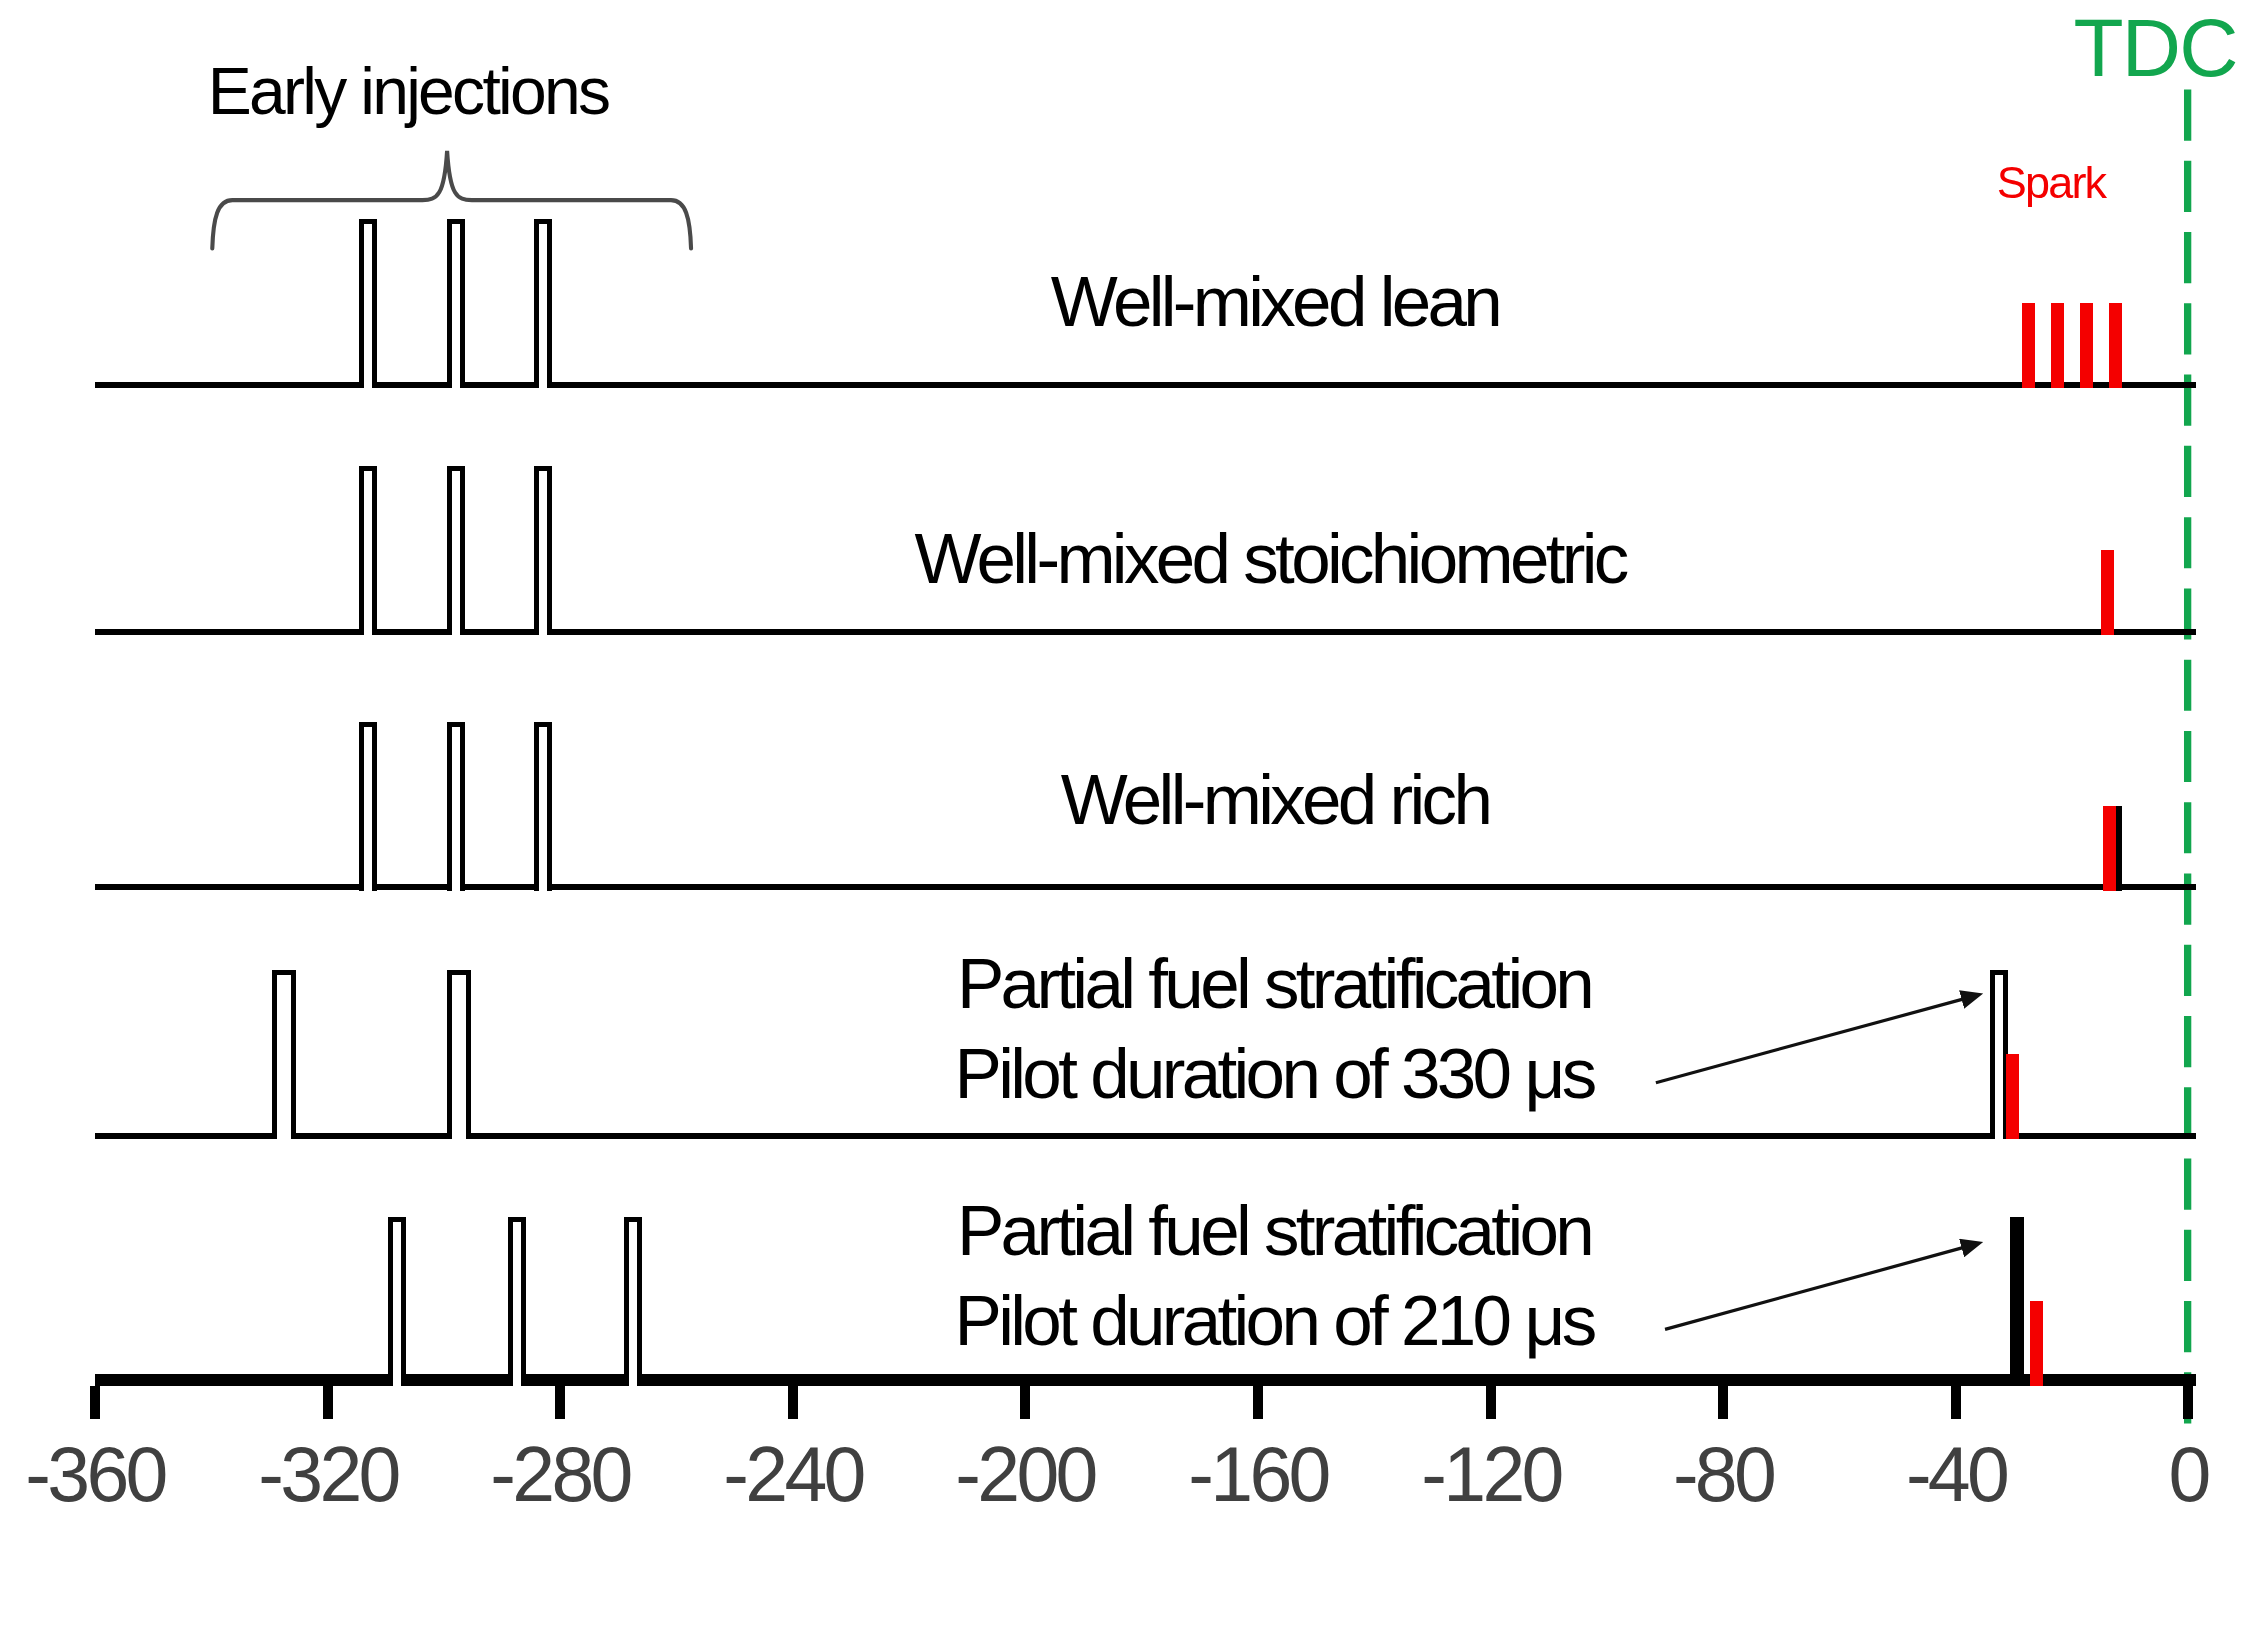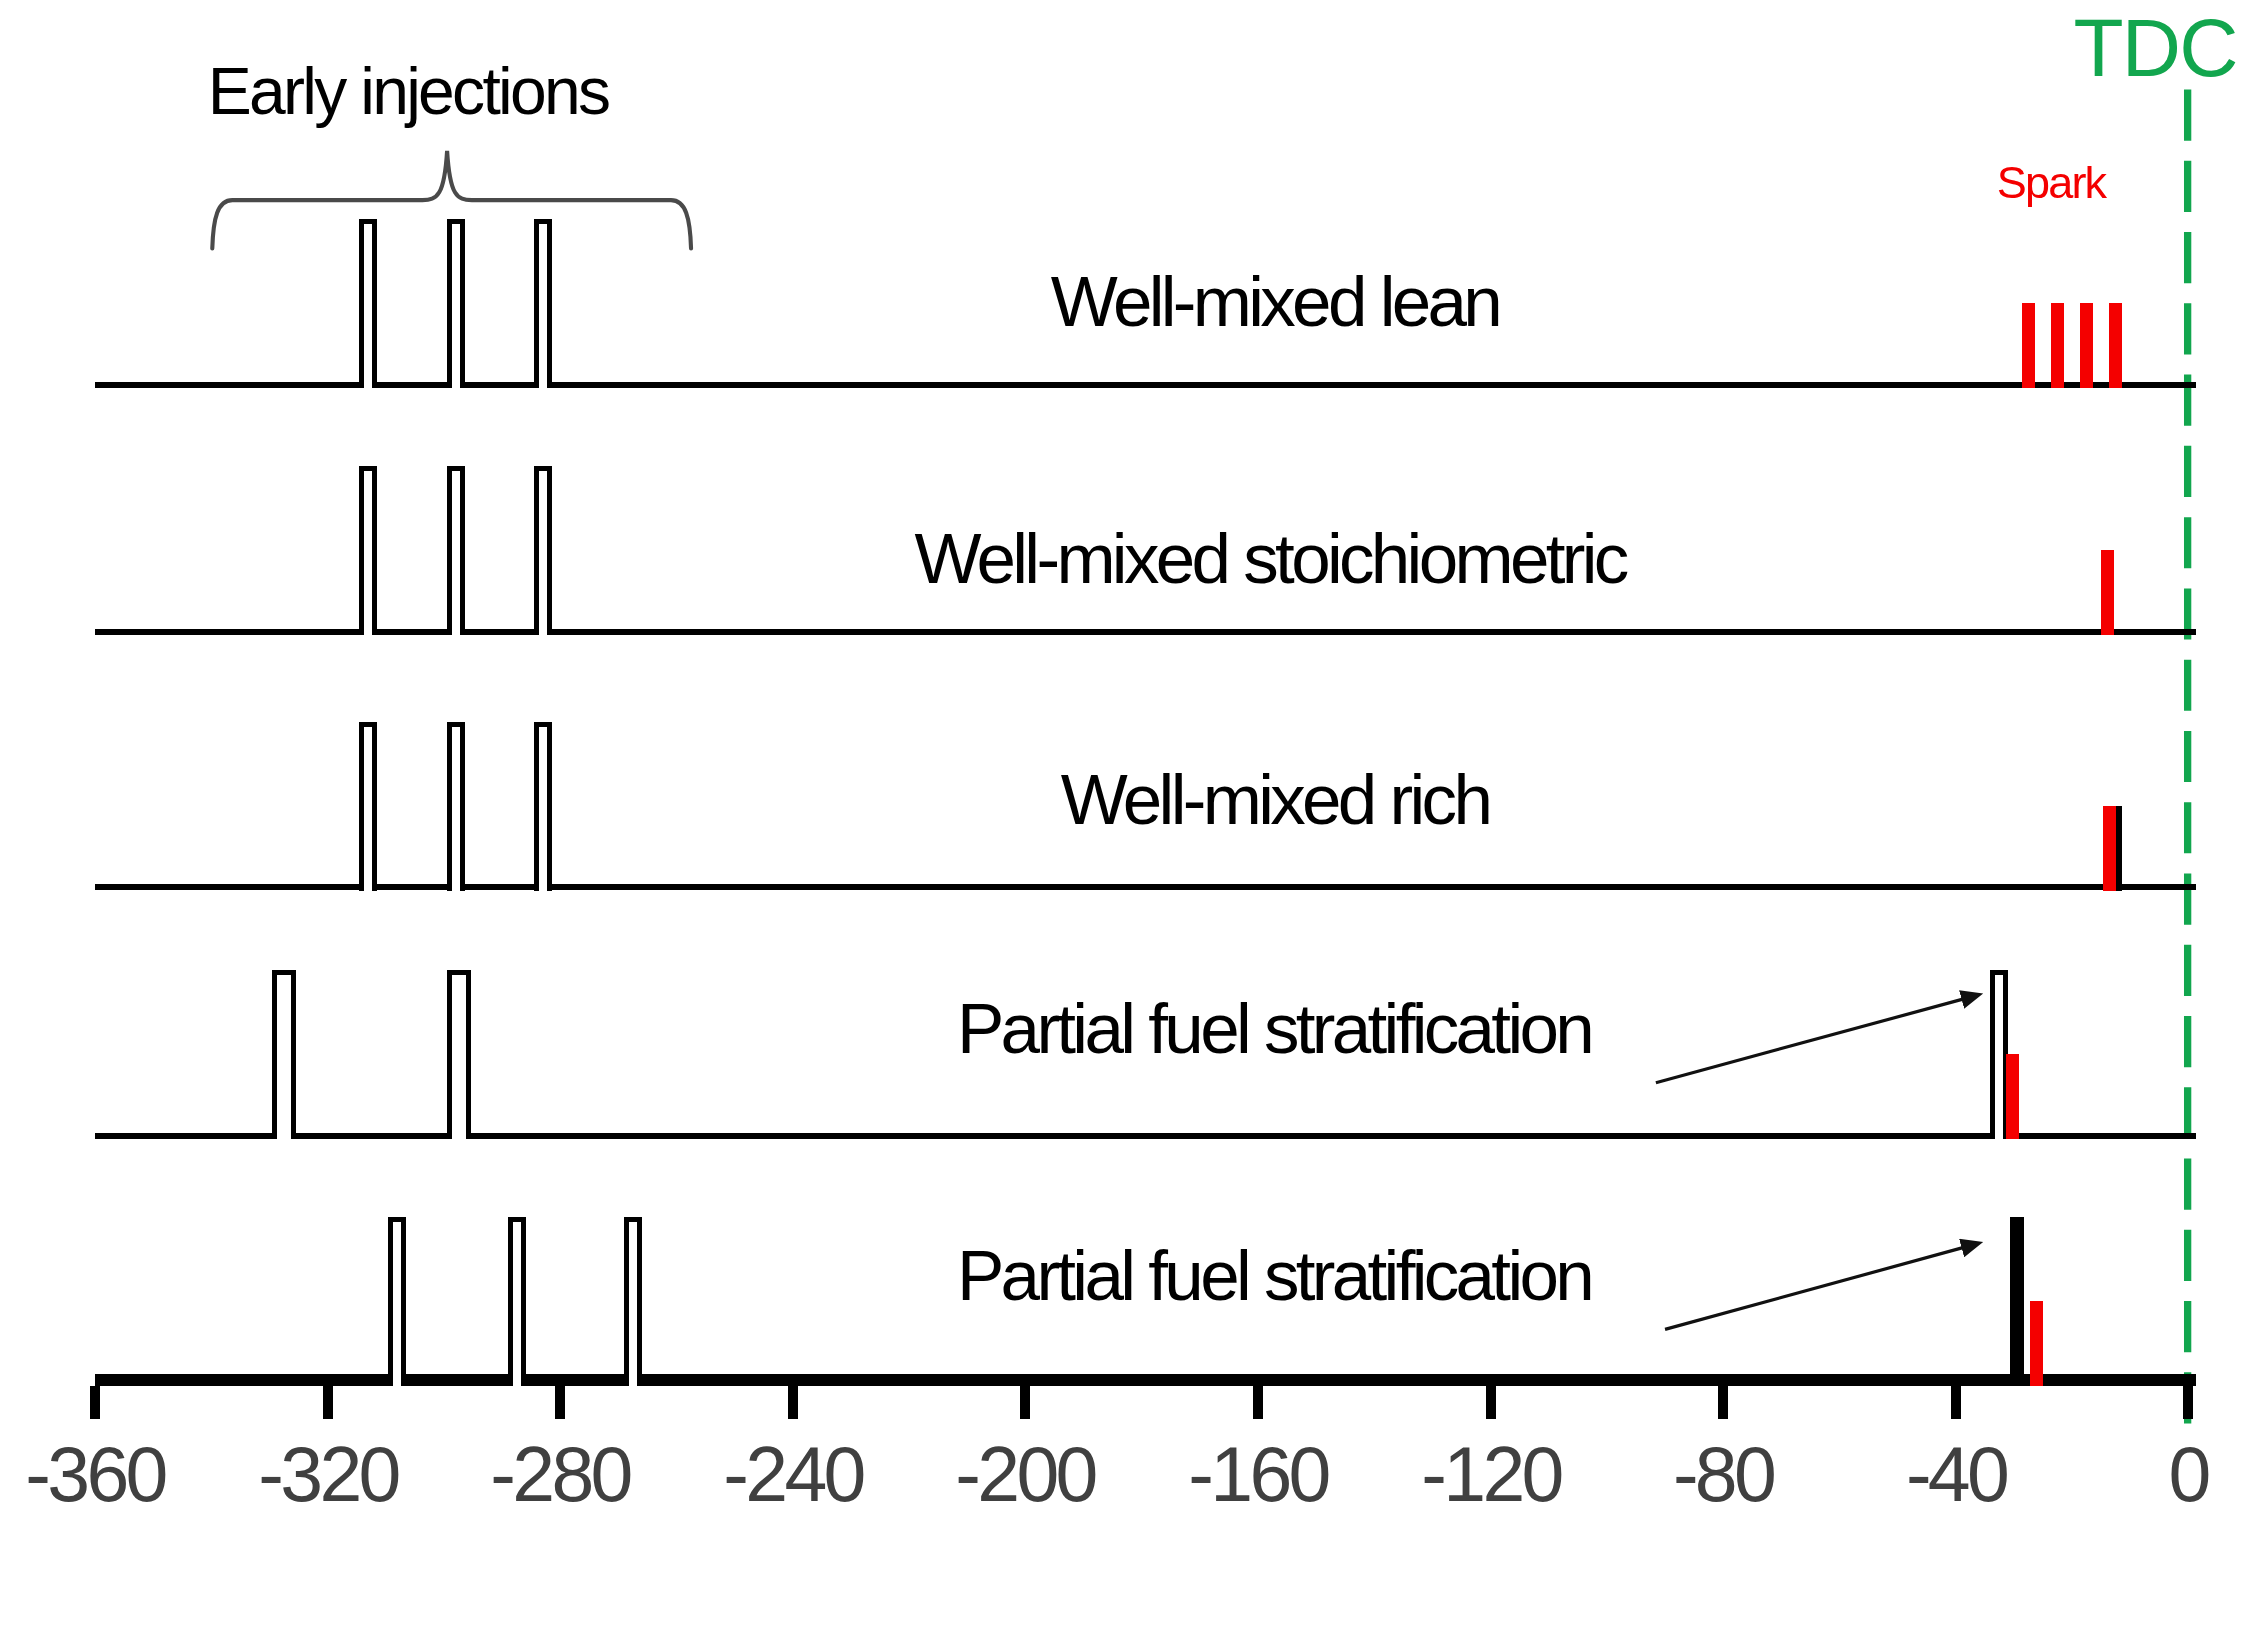--- a/index.html
+++ b/index.html
@@ -98,29 +98,31 @@
       <div class="row-label" style="left: 1275px; top: 800px;">
         <div>Well-mixed rich</div>
       </div>
       <div class="row-baseline" style="left: 95px; top: 1133px; width: 2101px; height: 6.4px;"></div>
       <div class="pulse" style="left: 272px; top: 970px; width: 24px; height: 169px;"></div>
       <div class="pulse" style="left: 447px; top: 970px; width: 24px; height: 169px;"></div>
       <div class="pulse" style="left: 1990px; top: 970px; width: 18px; height: 169px;"></div>
       <div class="spark" style="left: 2006px; top: 1054px; width: 12.8px; height: 85px; background: rgb(244, 0, 0);"></div>
       <div class="row-label" style="left: 1274px; top: 1029px;">
         <div>Partial fuel stratification</div>
+        <div>Pilot duration of 330 μs</div>
       </div>
       <div class="axis-line" style="left: 95px; top: 1374px; width: 2101px; height: 12px;"></div>
       <div class="pulse" style="left: 388px; top: 1217px; width: 18px; height: 169px;"></div>
       <div class="pulse" style="left: 508px; top: 1217px; width: 18px; height: 169px;"></div>
       <div class="pulse" style="left: 624px; top: 1217px; width: 18px; height: 169px;"></div>
       <div class="pulse solid" style="left: 2010px; top: 1217px; width: 14px; height: 169px;"></div>
       <div class="spark" style="left: 2030px; top: 1301px; width: 12.8px; height: 85px; background: rgb(244, 0, 0);"></div>
       <div class="row-label" style="left: 1274px; top: 1276px;">
         <div>Partial fuel stratification</div>
+        <div>Pilot duration of 210 μs</div>
       </div>
     </div>
   <div id="axis-container">
       <div class="tick" style="left: 90px; top: 1386px; width: 10px; height: 33px;"></div>
       <div class="tick-label" style="left: 95px; top: 1474px;">-360</div>
       <div class="tick" style="left: 323px; top: 1386px; width: 10px; height: 33px;"></div>
       <div class="tick-label" style="left: 328px; top: 1474px;">-320</div>
       <div class="tick" style="left: 555px; top: 1386px; width: 10px; height: 33px;"></div>
       <div class="tick-label" style="left: 560px; top: 1474px;">-280</div>
       <div class="tick" style="left: 788px; top: 1386px; width: 10px; height: 33px;"></div>

